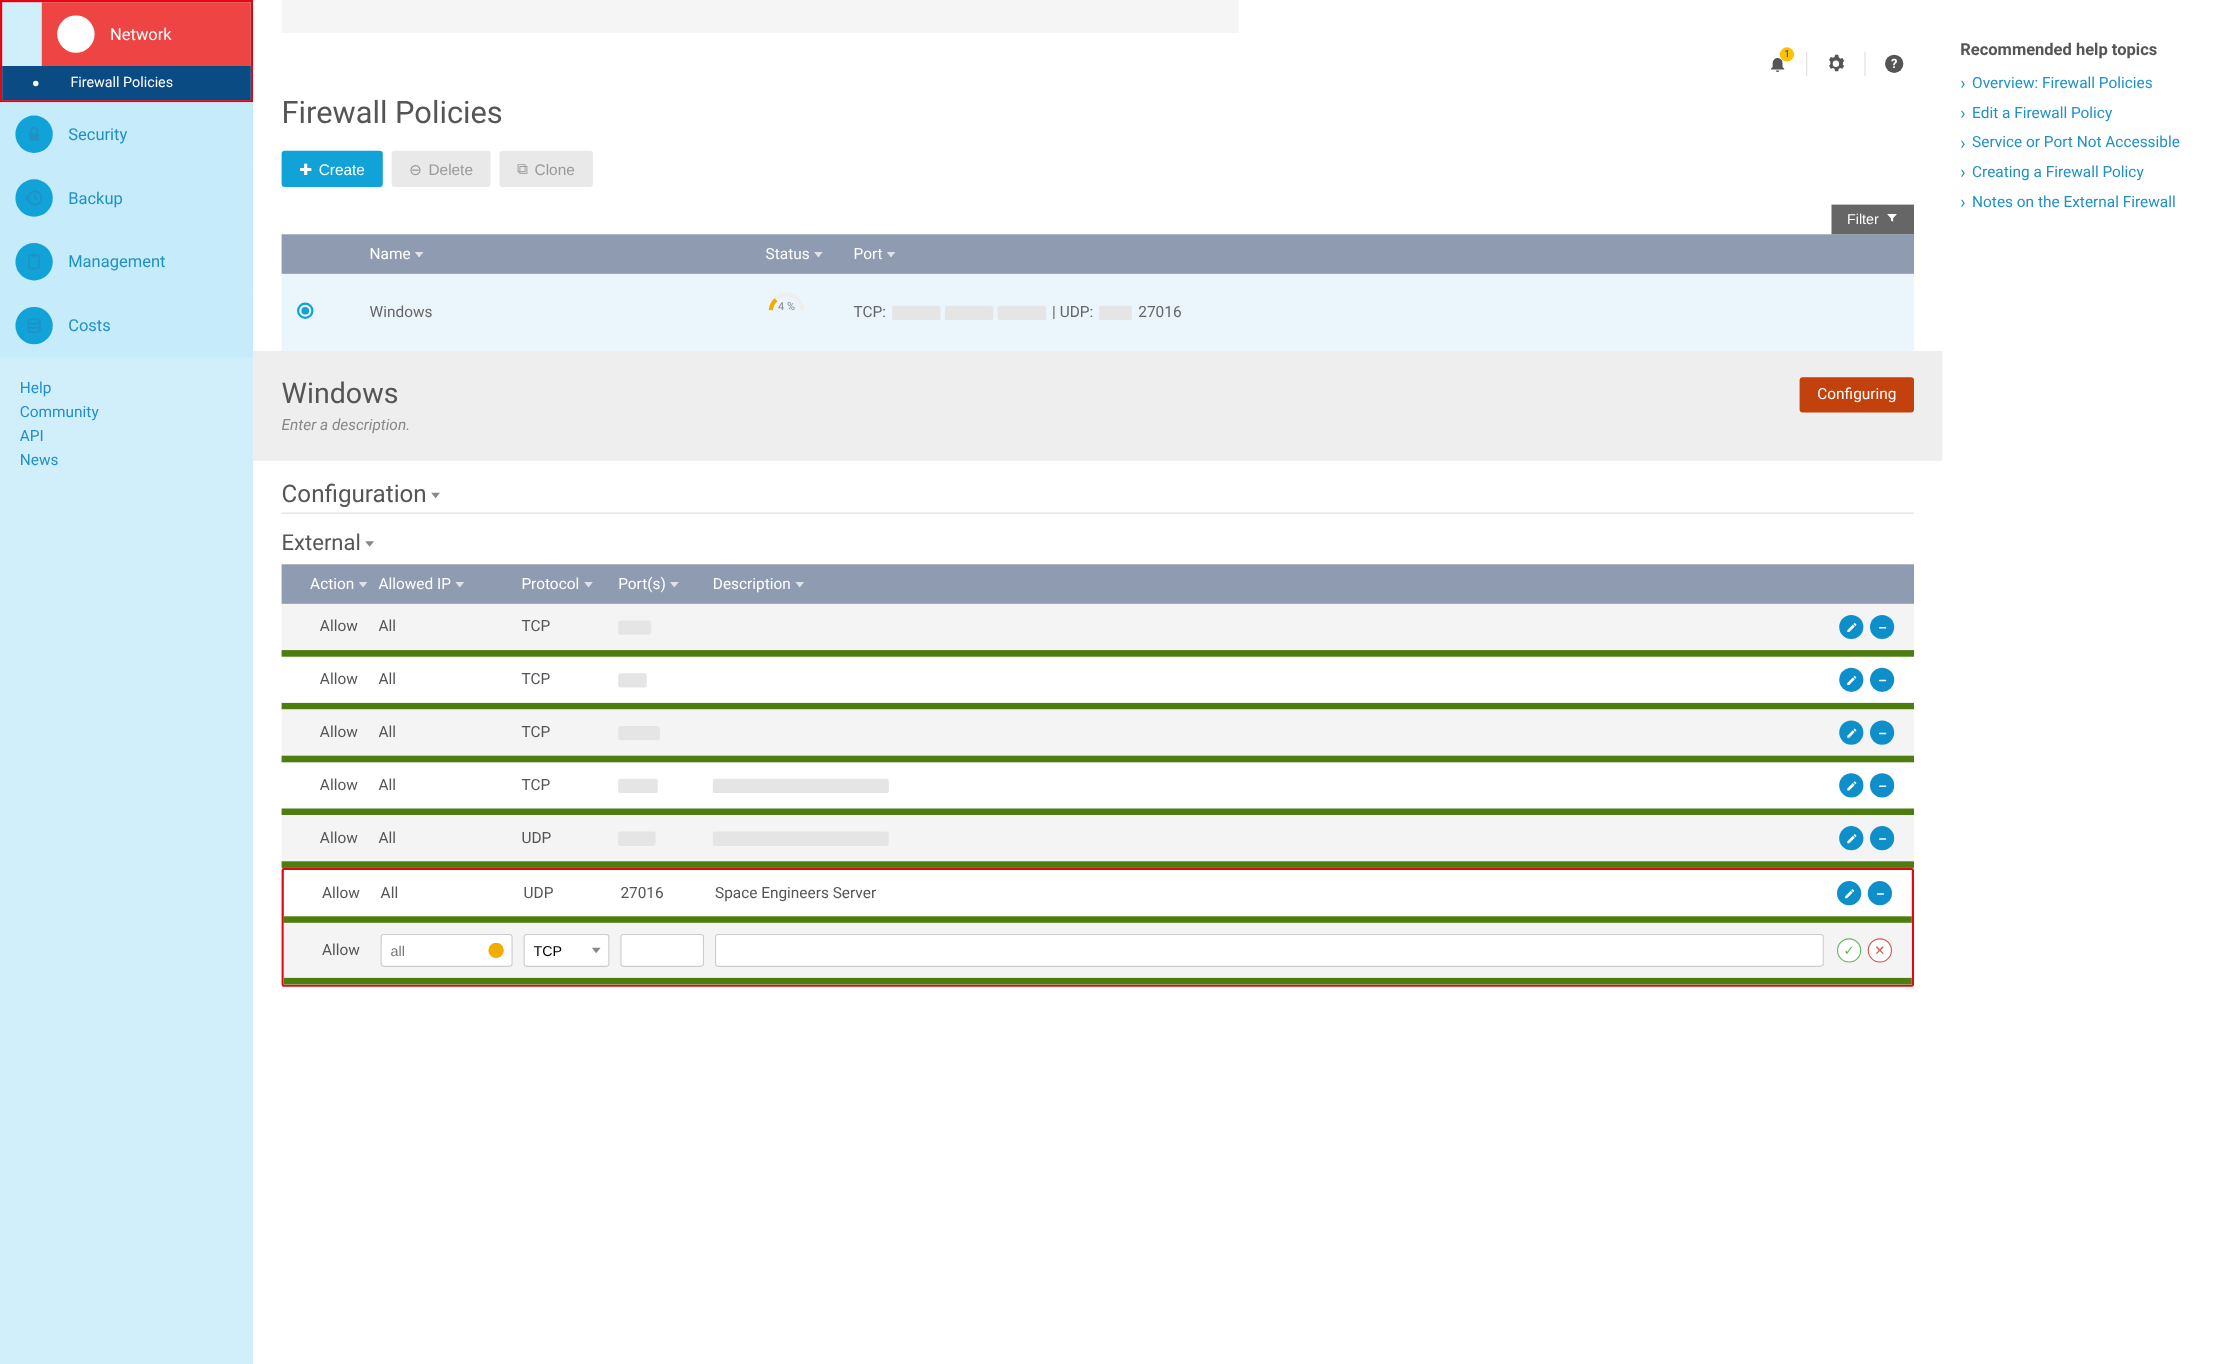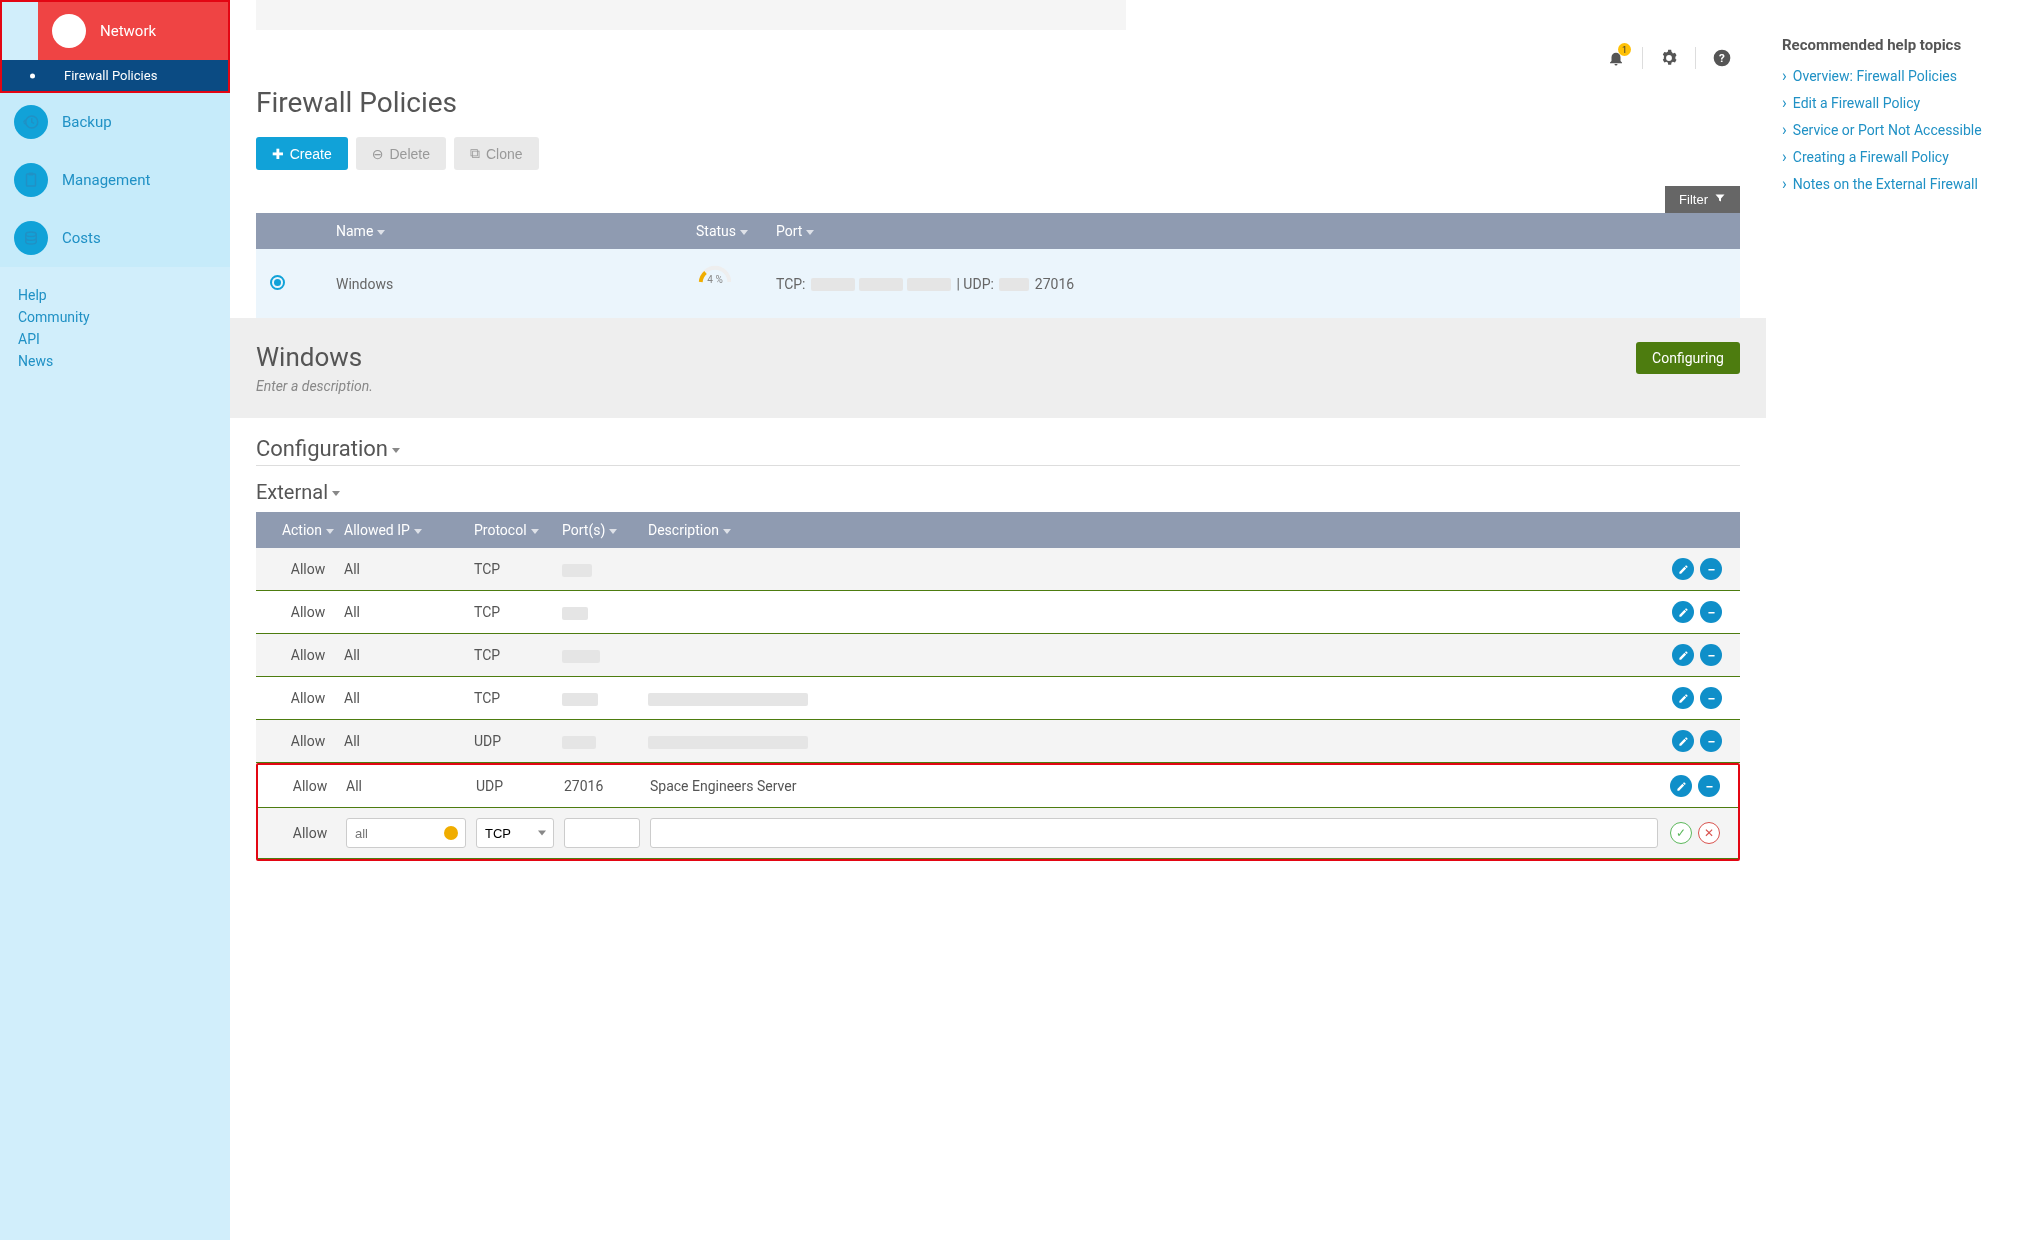--- a/index.html
+++ b/index.html
@@ -54,35 +54,35 @@
 .gauge { width: 38px; height: 20px; position: relative; display: inline-block; }
 .gauge svg { width: 38px; height: 38px; }
 .gauge-text { font-size: 10px; position: absolute; bottom: -2px; left: 50%; transform: translateX(-50%); color: #888; }
 .port-text { color: #666; }
 .port-text .redact { display: inline-block; width: 44px; height: 13px; background: #e5e5e5; border-radius: 2px; vertical-align: middle; margin: 0 2px; }
 
 
 .detail-section { background: #eeeeee; padding: 24px 26px; display: flex; justify-content: space-between; align-items: flex-start; }
 .detail-title { font-size: 26px; font-weight: 400; color: #555; margin-bottom: 6px; }
 .detail-desc { font-style: italic; color: #888; font-size: 14px; }
-.status-badge { background: #4d7c0f; color: #fff; padding: 8px 16px; border-radius: 3px; font-size: 14px; }
+.status-badge { background: #c2410c; color: #fff; padding: 8px 16px; border-radius: 3px; font-size: 14px; }
 
 .config-section { padding: 18px 26px; }
 .section-title { font-size: 22px; font-weight: 400; color: #555; padding-bottom: 4px; border-bottom: 1px solid #ddd; margin-bottom: 14px; cursor: pointer; }
 .sub-title { font-size: 20px; font-weight: 400; color: #555; margin-bottom: 8px; cursor: pointer; }
 
 .rules-table { width: 100%; }
 .rt-header { background: #8f9bb1; color: #fff; display: flex; padding: 10px 8px; font-size: 14px; }
 .rt-col-action { flex: 0 0 80px; padding-left: 8px; text-align: center; }
 .rt-col-ip { flex: 0 0 130px; }
 .rt-col-proto { flex: 0 0 88px; }
 .rt-col-ports { flex: 0 0 86px; }
 .rt-col-desc { flex: 1; }
 .rt-col-btns { flex: 0 0 72px; display:flex; justify-content:flex-end; gap:6px; padding-right:10px; }
-.rt-row { display: flex; padding: 10px 8px; align-items: center; font-size: 14px; color: #555; border-bottom: 1px solid #4d7c0f; }
+.rt-row { display: flex; padding: 10px 8px; align-items: center; font-size: 14px; color: #555; border-bottom: 6px solid #4d7c0f; }
 .rt-row.alt { background: #f4f4f4; }
 .redact-cell { display:inline-block; background:#e5e5e5; border-radius:2px; height:13px; vertical-align:middle; }
 .row-btn { width: 22px; height: 22px; border-radius: 50%; display:inline-flex; align-items:center; justify-content:center; color:#fff; cursor:pointer; font-size:12px; }
 .row-btn.edit { background: #0f8fc9; }
 .row-btn.remove { background: #0f8fc9; }
 .row-btn.confirm { background: #5cb85c; }
 .row-btn.confirm.outline { background:#fff; border:1.5px solid #5cb85c; color:#5cb85c; }
 .row-btn.cancel { background: #d9534f; }
 .row-btn.cancel.outline { background:#fff; border:1.5px solid #d9534f; color:#d9534f; }
 .rule-highlight { border: 2px solid #e30613; border-radius: 2px; }
@@ -114,20 +114,29 @@
             <path d="M3 12h18M12 3c2.5 3 2.5 15 0 18c-2.5-3-2.5-15 0-18z" fill="none" stroke="currentColor" stroke-width="2"></path>
           </svg>
       </span>
       <span>Network</span>
     </div>
     <div class="nav-sub">
       <div class="nav-sub-item active"><span>Firewall Policies</span></div>
     </div>
   </div>
 
+  <div class="nav-section">
+    <span class="nav-icon">
+        <svg viewBox="0 0 24 24">
+          <rect x="6" y="11" width="12" height="9" rx="1" fill="currentColor"></rect>
+          <path d="M8 11V8a4 4 0 018 0v3" fill="none" stroke="currentColor" stroke-width="2"></path>
+        </svg>
+      </span>
+    <span>Security</span>
+  </div>
   <div class="nav-section">
     <span class="nav-icon">
         <svg viewBox="0 0 24 24">
           <circle cx="13" cy="12" r="8" fill="none" stroke="currentColor" stroke-width="2"></circle>
           <path d="M13 7v5l3 2M2 12l3-3m-3 3l3 3" fill="none" stroke="currentColor" stroke-width="2"></path>
         </svg>
       </span>
     <span>Backup</span>
   </div>
   <div class="nav-section">

